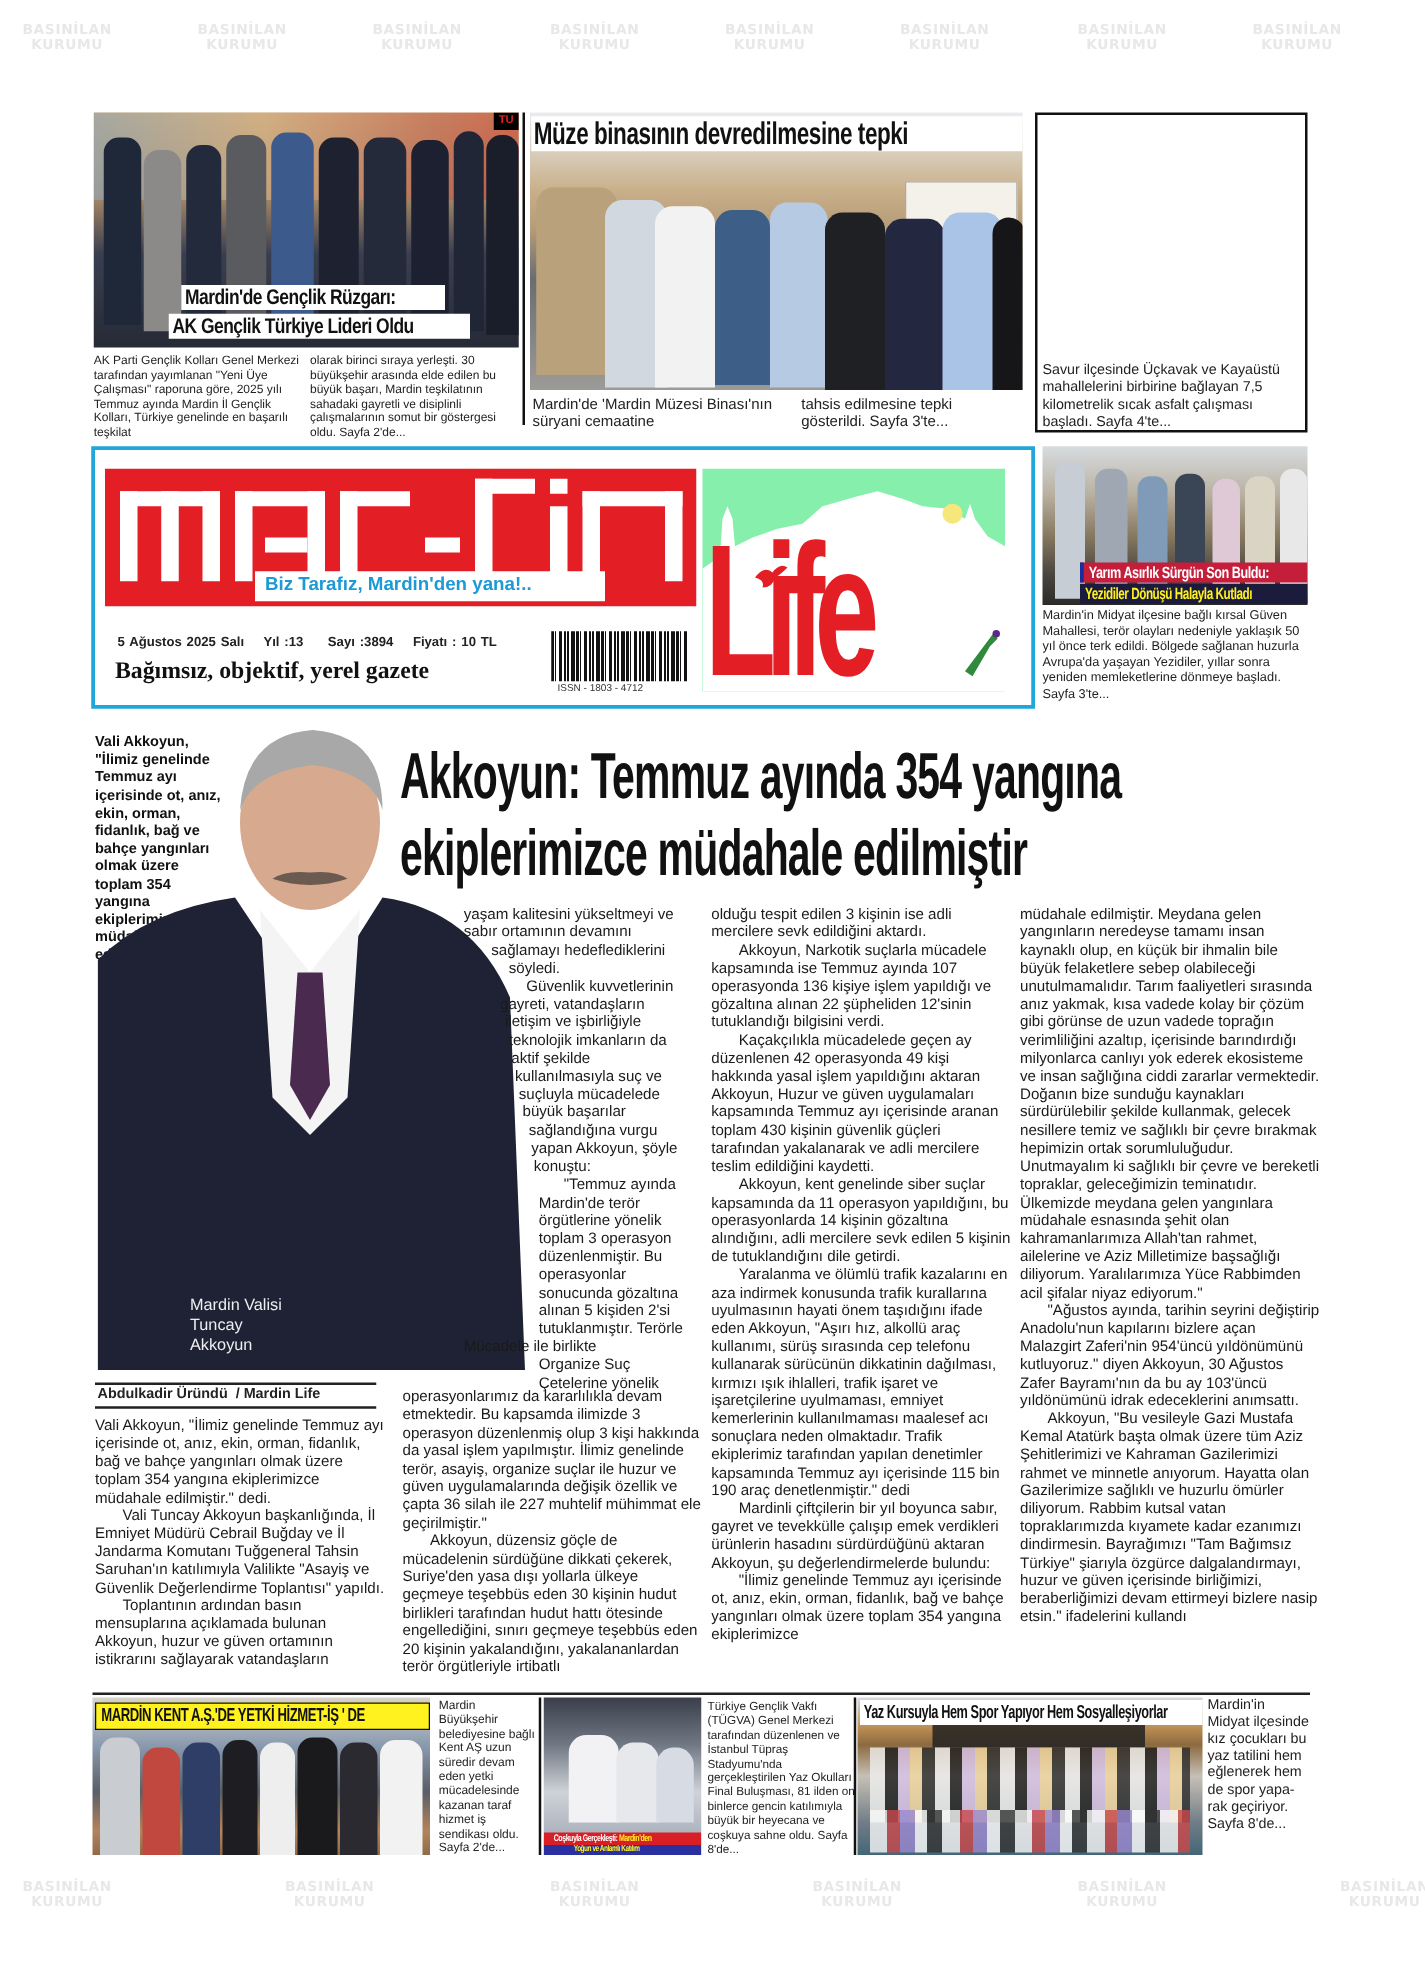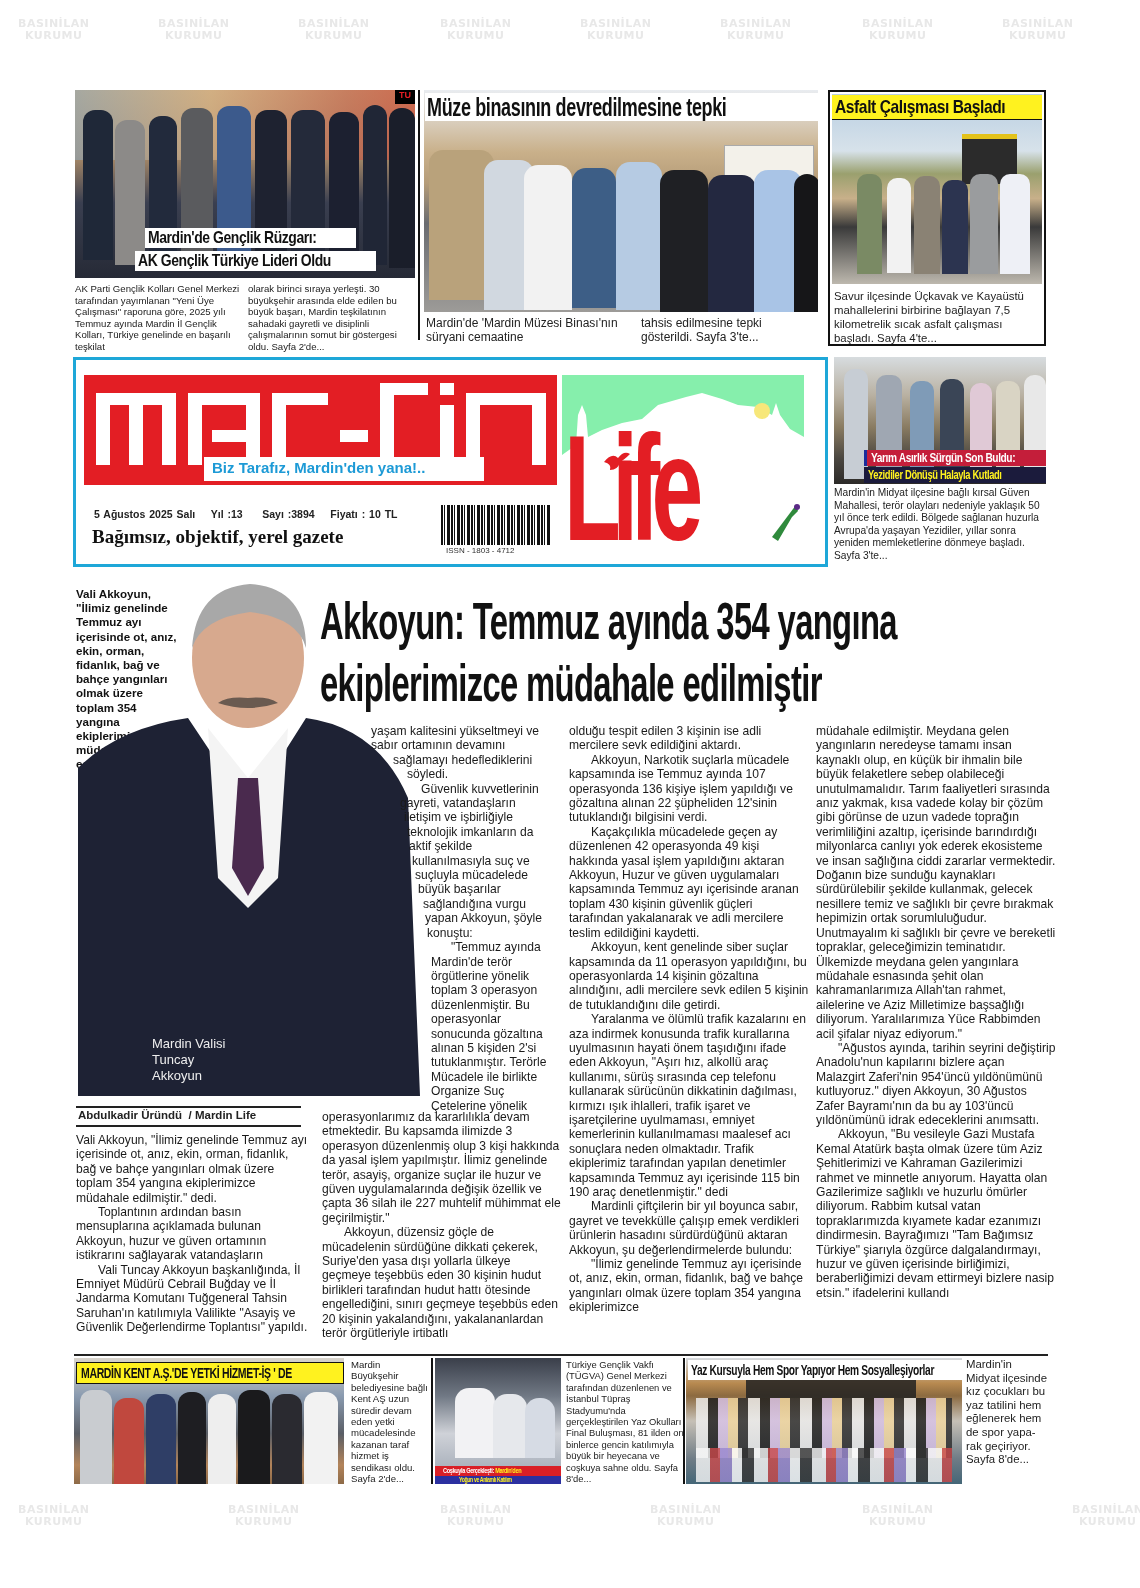--- a/index.html
+++ b/index.html
@@ -69,30 +69,20 @@
     <div class="abs" style="left:284px;top:85px;width:48px;height:137px;background:#232840;border-radius:14px 14px 0 0"></div>
     <div class="abs" style="left:330px;top:80px;width:48px;height:142px;background:#a9c4e6;border-radius:14px 14px 0 0"></div>
     <div class="abs" style="left:370px;top:84px;width:26px;height:140px;background:#161618;border-radius:14px 14px 0 0"></div>
     <div class="hl-box" style="left:1px;top:3px;background:#fff;color:#111;font-size:25px;line-height:28px;padding:0 2px"><span class="cond" style="display:inline-block;transform:scaleX(0.72)">Müze binasının devredilmesine tepki</span></div>
   </div>
   <div class="abs" style="left:426px;top:316px;width:200px;font-size:12px;line-height:14px;color:#222">Mardin'de 'Mardin Müzesi Binası'nın süryani cemaatine</div>
   <div class="abs" style="left:641px;top:316px;width:175px;font-size:12px;line-height:14px;color:#222">tahsis edilmesine tepki gösterildi. Sayfa 3'te...</div>
 </div>
 
 <div class="abs" style="left:828px;top:90px;width:218px;height:256px;border:2px solid #111">
-  <div class="photo" style="left:2px;top:2px;width:210px;height:190px;background:linear-gradient(180deg,#b8cee2 0%,#d7e2ea 30%,#9aa06e 42%,#c8b08a 55%,#3a3a3a 70%,#bdb8ae 100%)">
-    <div class="abs" style="left:130px;top:40px;width:55px;height:50px;background:#2b2b2b;border-top:5px solid #e3c21a"></div>
-    <div class="abs" style="left:25px;top:80px;width:25px;height:100px;background:#7a8a64;border-radius:10px 10px 0 0"></div>
-    <div class="abs" style="left:55px;top:84px;width:24px;height:95px;background:#f2f2f2;border-radius:10px 10px 0 0"></div>
-    <div class="abs" style="left:82px;top:82px;width:26px;height:98px;background:#8a8274;border-radius:10px 10px 0 0"></div>
-    <div class="abs" style="left:110px;top:86px;width:26px;height:94px;background:#2c3450;border-radius:10px 10px 0 0"></div>
-    <div class="abs" style="left:138px;top:80px;width:28px;height:100px;background:#9a9c9e;border-radius:10px 10px 0 0"></div>
-    <div class="abs" style="left:168px;top:80px;width:30px;height:100px;background:#eef0f6;border-radius:10px 10px 0 0"></div>
-    <div class="hl-box" style="left:0;top:1px;width:214px;background:#fff21f;color:#111;font-size:19px;line-height:24px;padding:0 3px;border-bottom:1px solid #111"><span class="cond" style="display:inline-block;transform:scaleX(0.82)">Asfalt Çalışması Başladı</span></div>
-  </div>
   <div class="abs" style="left:4px;top:197px;width:210px;font-size:11.4px;line-height:14px;color:#222">Savur ilçesinde Üçkavak ve Kayaüstü mahallelerini birbirine bağlayan 7,5 kilometrelik sıcak asfalt çalışması başladı. Sayfa 4'te...</div>
 </div>
 
 <div class="abs" style="left:73px;top:357px;width:755px;height:210px;border:3px solid #1ea7d8;background:#fff">
 
   <div class="abs" style="left:8px;top:15px;width:473px;height:110px;background:#e31e24">
     <svg class="abs" style="left:0;top:0" width="473" height="110">
       <g fill="#fff">
 
         <rect x="12" y="18" width="80" height="12"></rect>
@@ -208,33 +198,33 @@
     <div style="margin-left:56px">konuştu:</div>
     <div style="margin-left:80px">"Temmuz ayında</div>
     <div style="margin-left:60px">Mardin'de terör</div>
     <div style="margin-left:60px">örgütlerine yönelik</div>
     <div style="margin-left:60px">toplam 3 operasyon</div>
     <div style="margin-left:60px">düzenlenmiştir. Bu</div>
     <div style="margin-left:60px">operasyonlar</div>
     <div style="margin-left:60px">sonucunda gözaltına</div>
     <div style="margin-left:60px">alınan 5 kişiden 2'si</div>
     <div style="margin-left:60px">tutuklanmıştır. Terörle</div>
-    <div style="margin-left:60px">Mücadele ile birlikte</div>
+    <div style="">Mücadele ile birlikte</div>
     <div style="margin-left:60px">Organize Suç</div>
     <div style="margin-left:60px">Çetelerine yönelik</div>
   </div>
 
   <div class="abs" style="left:76px;top:1106px;width:225px;height:1.5px;background:#222"></div>
   <div class="abs" style="left:78px;top:1109px;font-size:11.5px;font-weight:bold;color:#222;white-space:pre">Abdulkadir Üründü  / Mardin Life</div>
   <div class="abs" style="left:76px;top:1125px;width:225px;height:1.5px;background:#222"></div>
 
   <div class="abs body-txt" style="left:76px;top:1133px;width:232px">
     <p>Vali Akkoyun, "İlimiz genelinde Temmuz ayı içerisinde ot, anız, ekin, orman, fidanlık, bağ ve bahçe yangınları olmak üzere toplam 354 yangına ekiplerimizce müdahale edilmiştir." dedi.</p>
+    <p class="p-ind">Vali Tuncay Akkoyun başkanlığında, İl Emniyet Müdürü Cebrail Buğday ve İl Jandarma Komutanı Tuğgeneral Tahsin Saruhan'ın katılımıyla Valilikte "Asayiş ve Güvenlik Değerlendirme Toplantısı" yapıldı.</p>
     <p class="p-ind">Toplantının ardından basın mensuplarına açıklamada bulunan Akkoyun, huzur ve güven ortamının istikrarını sağlayarak vatandaşların</p>
-    <p class="p-ind">Vali Tuncay Akkoyun başkanlığında, İl Emniyet Müdürü Cebrail Buğday ve İl Jandarma Komutanı Tuğgeneral Tahsin Saruhan'ın katılımıyla Valilikte "Asayiş ve Güvenlik Değerlendirme Toplantısı" yapıldı.</p>
   </div>
 
   <div class="abs body-txt" style="left:322px;top:1110px;width:240px">
     <p>operasyonlarımız da kararlılıkla devam etmektedir. Bu kapsamda ilimizde 3 operasyon düzenlenmiş olup 3 kişi hakkında da yasal işlem yapılmıştır. İlimiz genelinde terör, asayiş, organize suçlar ile huzur ve güven uygulamalarında değişik özellik ve çapta 36 silah ile 227 muhtelif mühimmat ele geçirilmiştir."</p>
     <p class="p-ind">Akkoyun, düzensiz göçle de mücadelenin sürdüğüne dikkati çekerek, Suriye'den yasa dışı yollarla ülkeye geçmeye teşebbüs eden 30 kişinin hudut birlikleri tarafından hudut hattı ötesinde engellediğini, sınırı geçmeye teşebbüs eden 20 kişinin yakalandığını, yakalananlardan terör örgütleriyle irtibatlı</p>
   </div>
 
   <div class="abs body-txt" style="left:569px;top:724px;width:240px;height:618px;overflow:hidden">
     <p>olduğu tespit edilen 3 kişinin ise adli mercilere sevk edildiğini aktardı.</p>
     <p class="p-ind">Akkoyun, Narkotik suçlarla mücadele kapsamında ise Temmuz ayında 107 operasyonda 136 kişiye işlem yapıldığı ve gözaltına alınan 22 şüpheliden 12'sinin tutuklandığı bilgisini verdi.</p>

